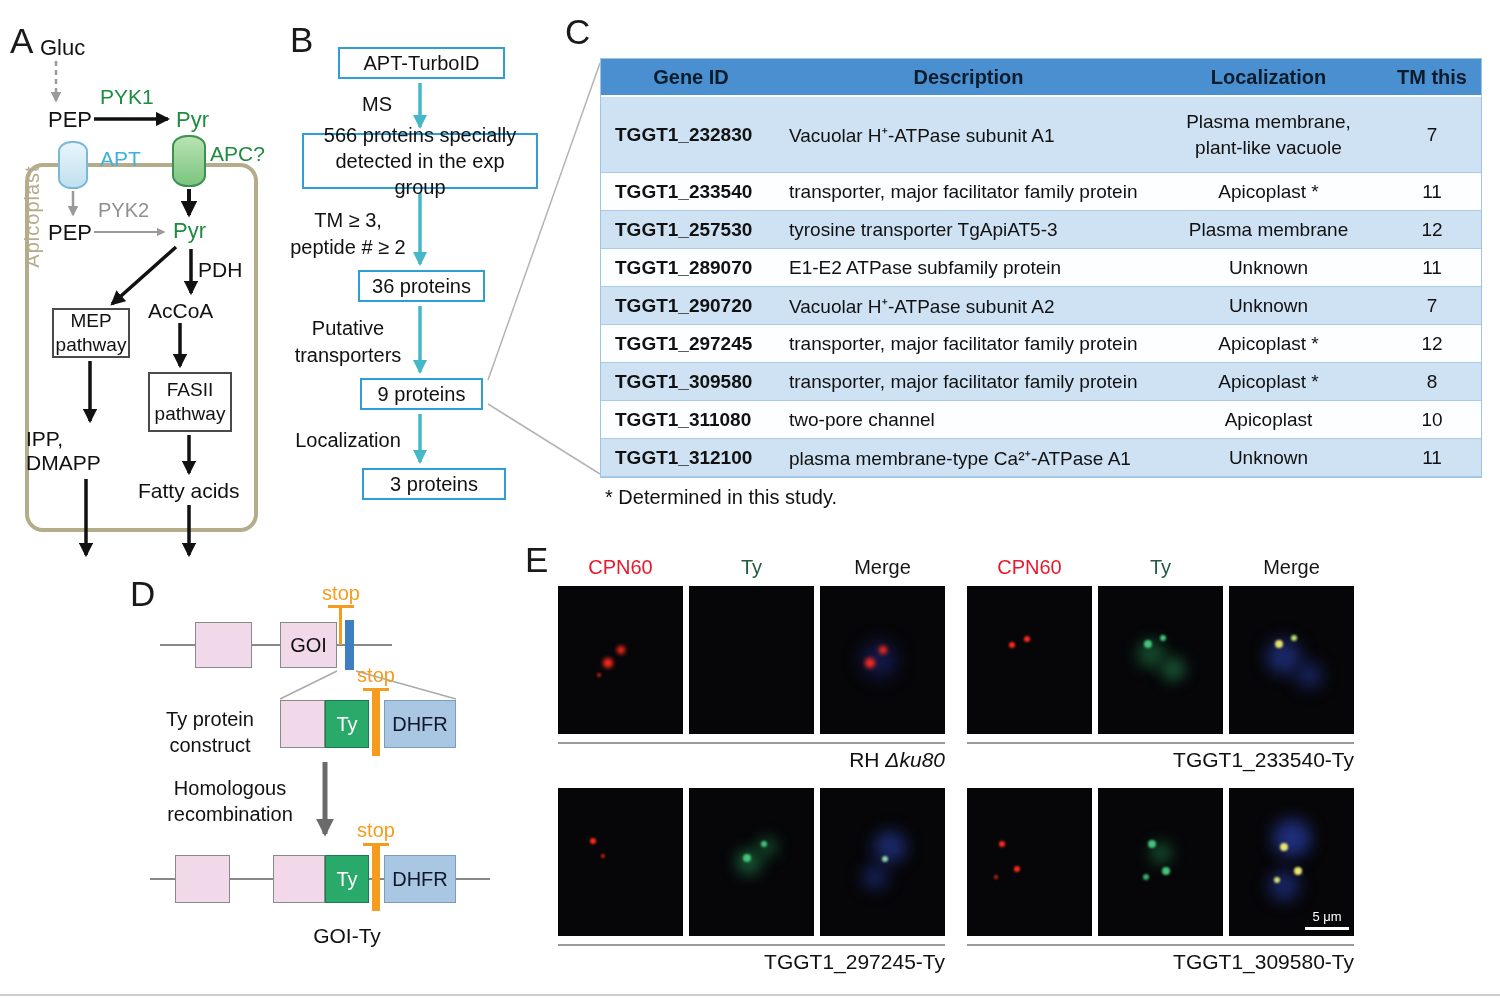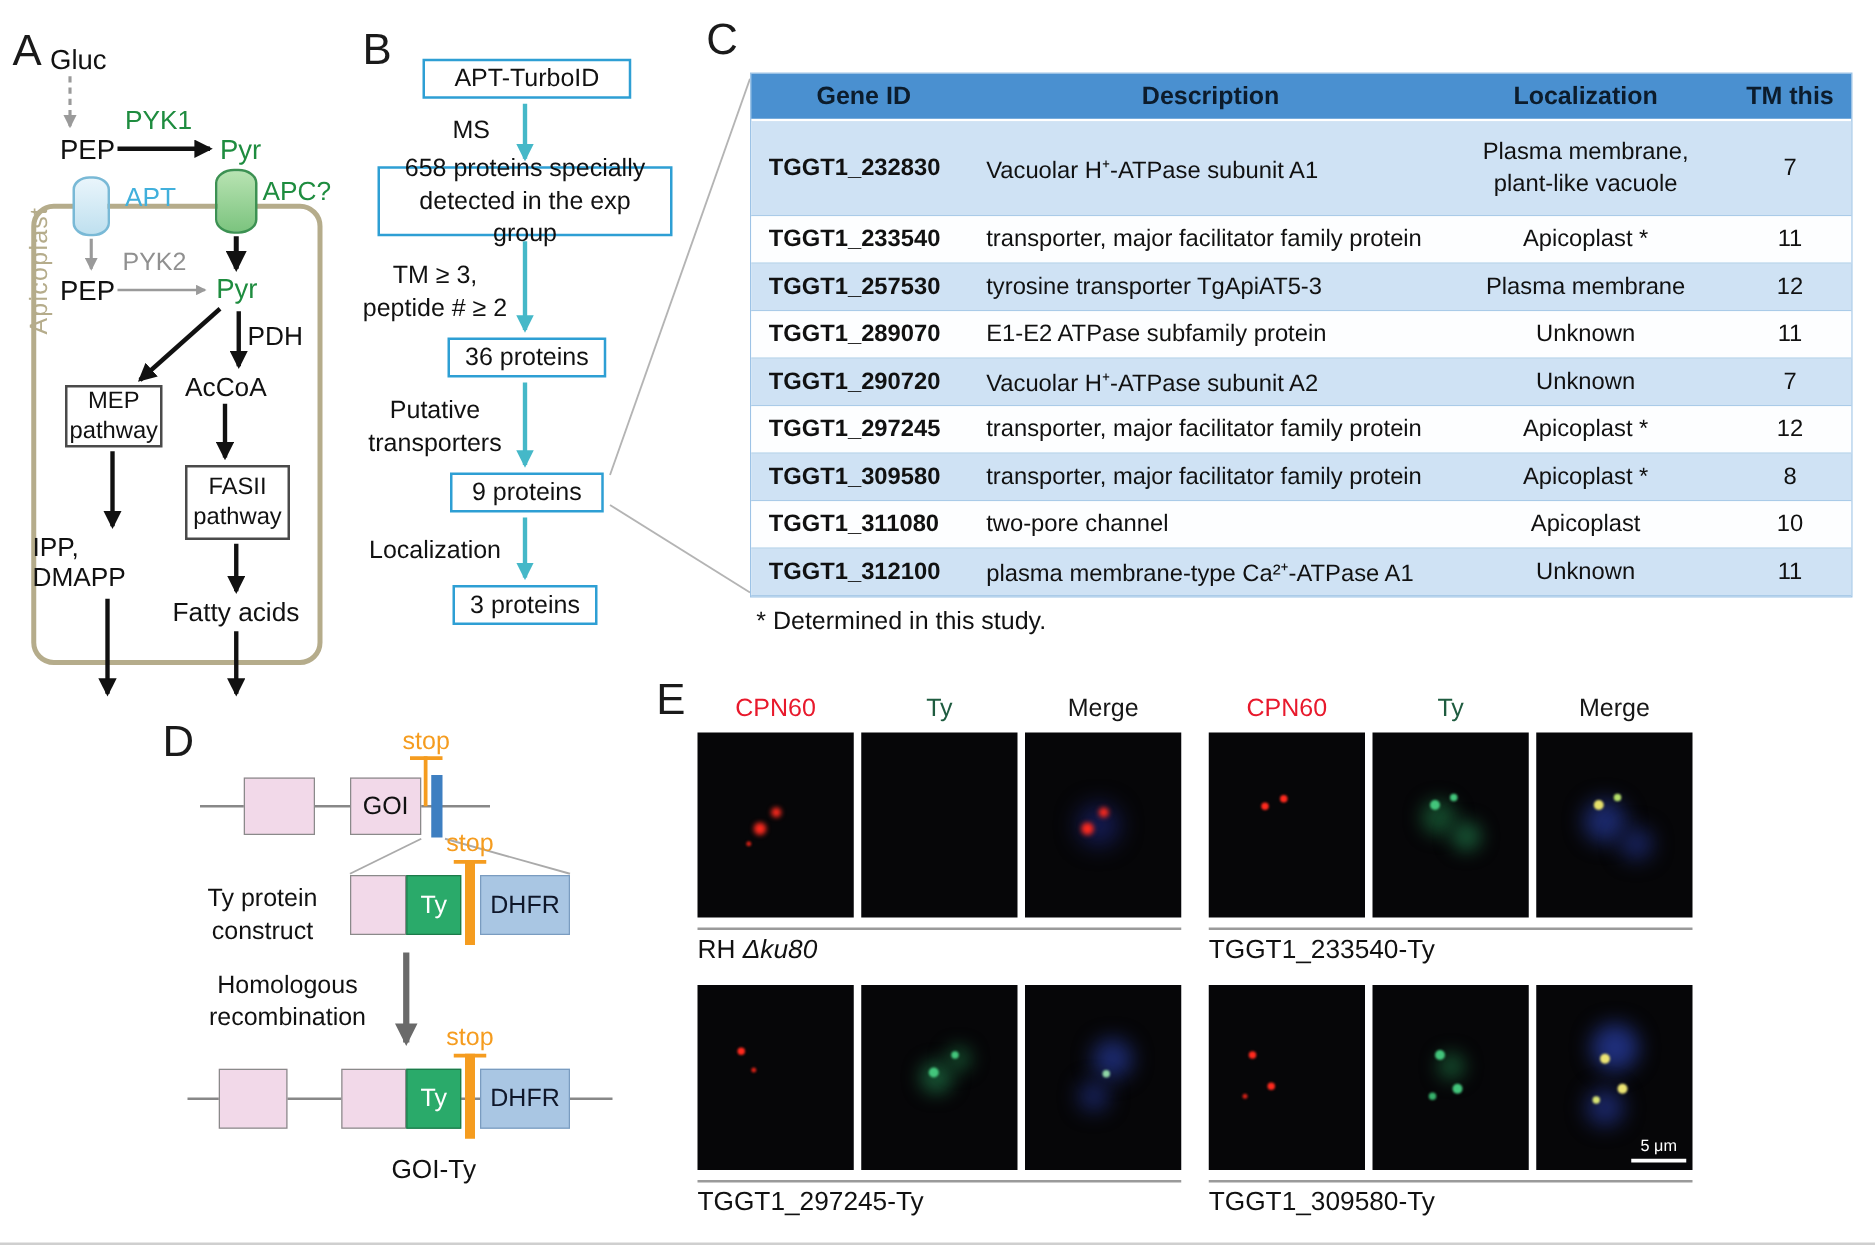--- a/index.html
+++ b/index.html
@@ -64,21 +64,21 @@
   .e-heads { display:grid; grid-template-columns:repeat(3,125px); gap:6px; height:26px; margin-bottom:4px;
       text-align:center; font-size:20px; }
   .eh-red { color:var(--cpn60_red,#e8192c); }
   .eh-ty { color:#1f5c40; }
   .eh-merge { color:#161616; }
   .e-imgs { display:grid; grid-template-columns:repeat(3,125px); gap:6px; }
   .e-row2 { margin-top:14px; }
   .micro { position:relative; width:125px; height:148px; background:#060608; overflow:hidden; }
   .spot { position:absolute; border-radius:50%; transform:translate(-50%,-50%); }
   .e-sep { height:2px; background:#9a9a9a; margin-top:8px; }
-  .e-cap { margin-top:4px; height:26px; text-align:left; font-size:21px; }
+  .e-cap { margin-top:4px; height:26px; text-align:right; font-size:21px; }
   .scalebar { position:absolute; right:5px; bottom:6px; text-align:center; color:#fff; font-size:13px; line-height:1.2; }
   .scalebar .bar { width:44px; height:3px; background:#fff; margin-top:2px; }
   .bottom-line { position:absolute; left:0; top:994px; width:1500px; height:2px; background:#cfcfcf; }
 </style>
 </head>
 <body>
 
 <div class="figure">
 
   <svg class="connectors" width="1500" height="1000">
@@ -143,30 +143,30 @@
   <section class="panel panel-b">
     <div class="panel-label" style="left:5px;top:5px">B</div>
     <svg class="ovl" width="275" height="500">
       <line x1="135" y1="68" x2="135" y2="112" stroke="#45b8c8" stroke-width="3.5" marker-end="url(#mk-cyan)"></line>
       <line x1="135" y1="178" x2="135" y2="249" stroke="#45b8c8" stroke-width="3.5" marker-end="url(#mk-cyan)"></line>
       <line x1="135" y1="291" x2="135" y2="357" stroke="#45b8c8" stroke-width="3.5" marker-end="url(#mk-cyan)"></line>
       <line x1="135" y1="399" x2="135" y2="447" stroke="#45b8c8" stroke-width="3.5" marker-end="url(#mk-cyan)"></line>
     </svg>
     <div class="flowbox" style="left:53px;top:32px;width:167px;height:32px">APT-TurboID</div>
     <div class="flowstep" style="left:62px;top:76px;width:60px;text-align:center">MS</div>
-    <div class="flowbox" style="left:17px;top:118px;width:236px;height:56px">658 proteins specially
+    <div class="flowbox" style="left:17px;top:118px;width:236px;height:56px">566 proteins specially
 detected in the exp group</div>
     <div class="flowstep pre" style="left:0;top:192px;width:126px">TM ≥ 3,
 peptide # ≥ 2</div>
     <div class="flowbox" style="left:73px;top:255px;width:127px;height:32px">36 proteins</div>
     <div class="flowstep pre" style="left:0;top:300px;width:126px">Putative
 transporters</div>
     <div class="flowbox" style="left:75px;top:363px;width:123px;height:32px">9 proteins</div>
     <div class="flowstep pre" style="left:0;top:412px;width:126px">Localization</div>
-    <div class="flowbox" style="left:77px;top:453px;width:116px;height:32px">3 proteins</div>
+    <div class="flowbox" style="left:77px;top:453px;width:144px;height:32px">3 proteins</div>
   </section>
 
   <section class="panel panel-c">
     <div class="panel-label" style="left:5px;top:2px">C</div>
     <div class="c-table">
       <div class="c-head">
         <div class="th">Gene ID</div>
         <div class="th">Description</div>
         <div class="th">Localization</div>
         <div class="th">TM this</div>

